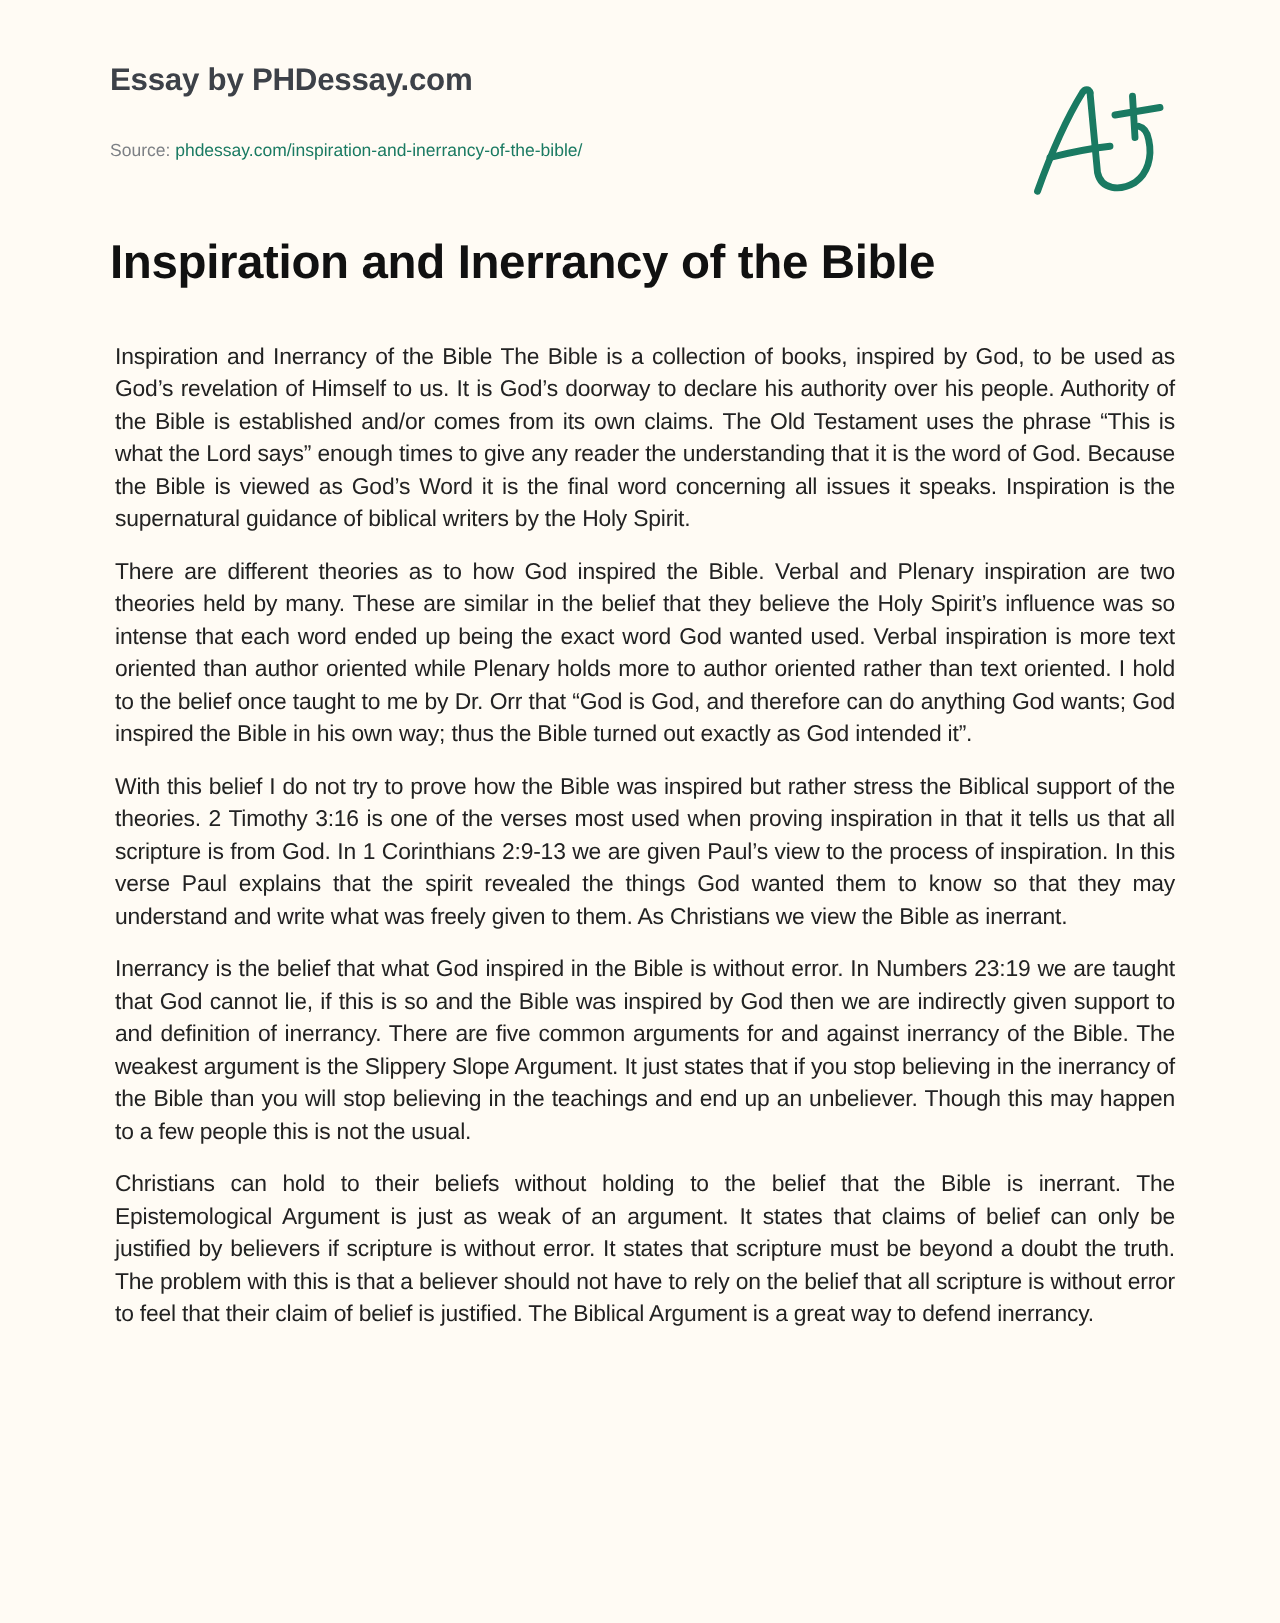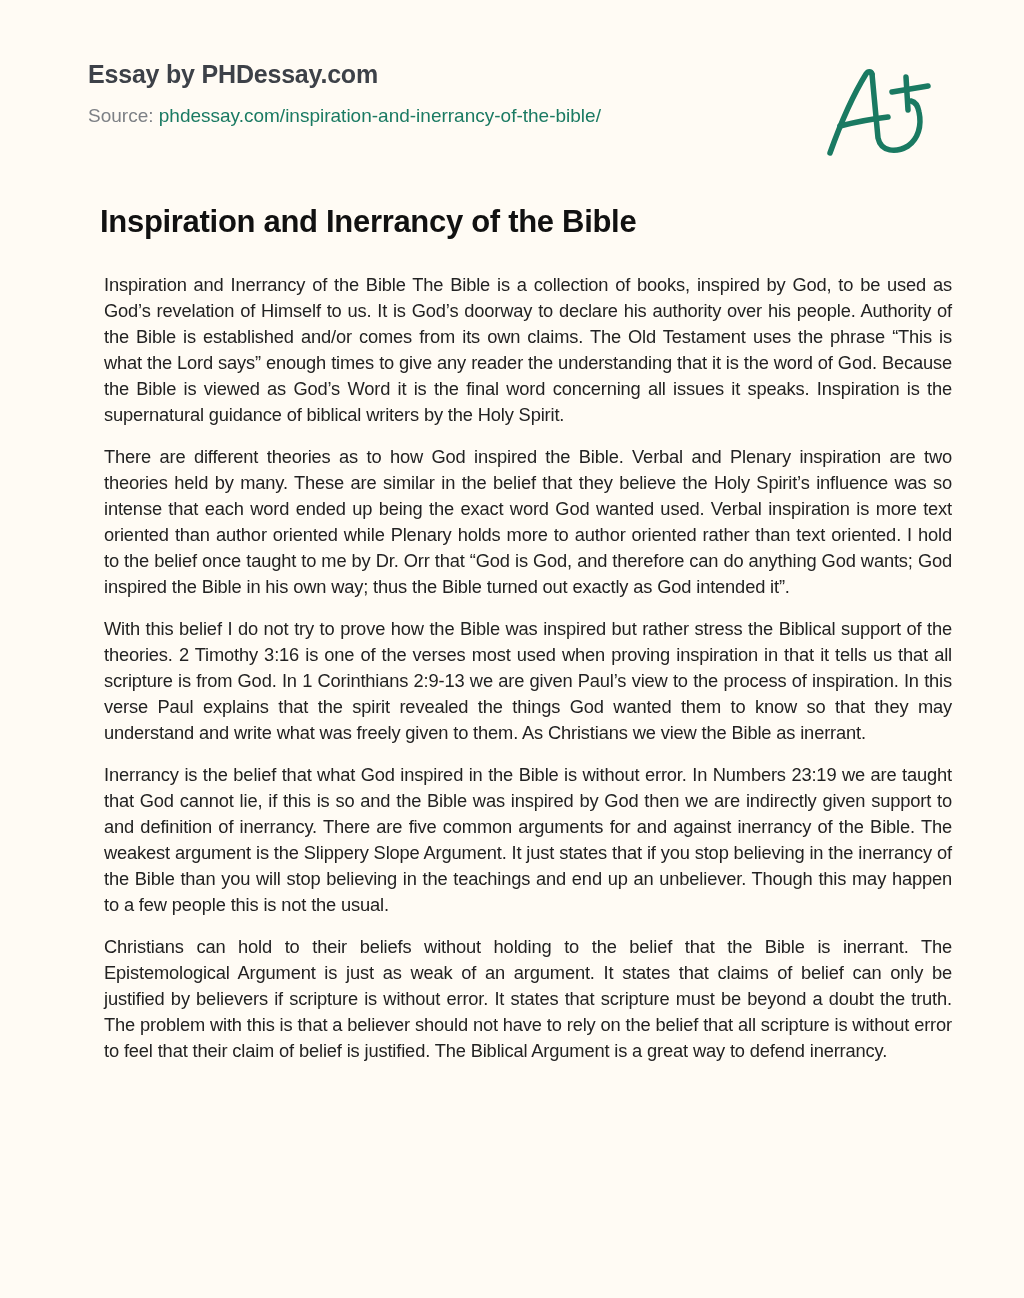--- a/index.html
+++ b/index.html
@@ -10,61 +10,61 @@
     body {
       width: 1024px;
       height: 1298px;
       overflow: hidden;
       position: relative;
       font-family: "Liberation Sans", "DejaVu Sans", sans-serif;
     }
     .header {
       position: absolute;
       left: 88px;
-      top: 58px;
+      top: 48px;
     }
     .site-title {
       font-size: 25px;
       font-weight: bold;
       color: #3d4148;
       letter-spacing: -0.2px;
       margin: 0;
       line-height: 32px;
     }
     .source-line {
-      margin-top: 17px;
-      font-size: 19px;
+      margin-top: 31px;
+      font-size: 14px;
       line-height: 18px;
       color: #7d8085;
     }
     .source-link {
       color: #1a7a62;
       text-decoration: none;
     }
     .logo {
       position: absolute;
       left: 818px;
       top: 60px;
       width: 120px;
       height: 105px;
     }
     .page-title {
       position: absolute;
       left: 88px;
       top: 190px;
-      margin: 12px;
-      font-size: 31px;
+      margin: 0;
+      font-size: 38px;
       font-weight: bold;
       color: #111111;
       letter-spacing: -0.3px;
       line-height: 40px;
     }
     .content {
       position: absolute;
-      left: 104px;
+      left: 92px;
       top: 272px;
       width: 848px;
     }
     .content p {
       margin: 0 0 16px 0;
       font-size: 18.3px;
       line-height: 26px;
       color: #222222;
       text-align: justify;
       letter-spacing: -0.15px;

